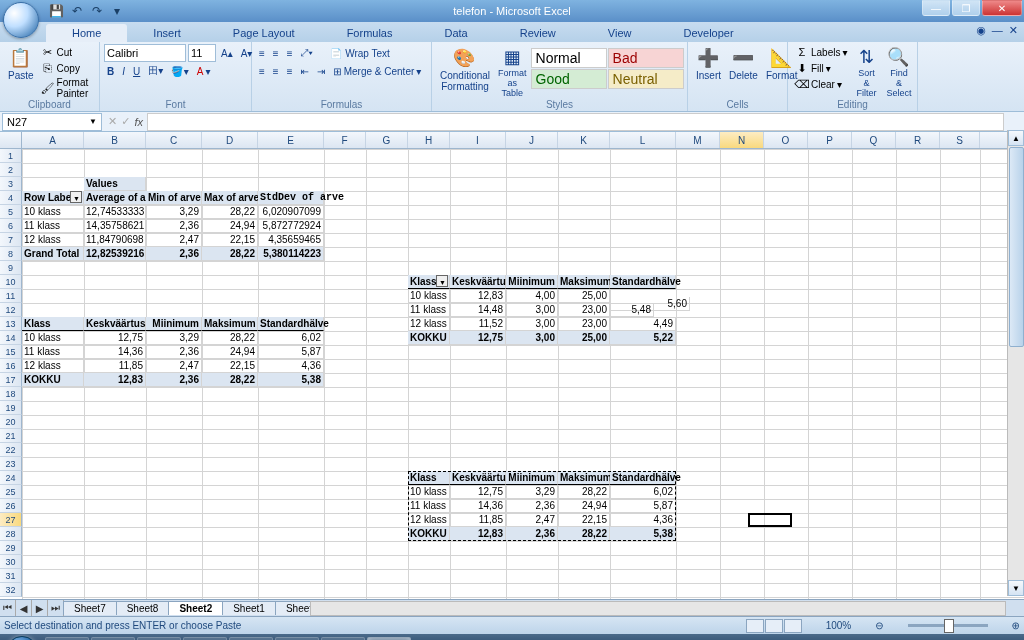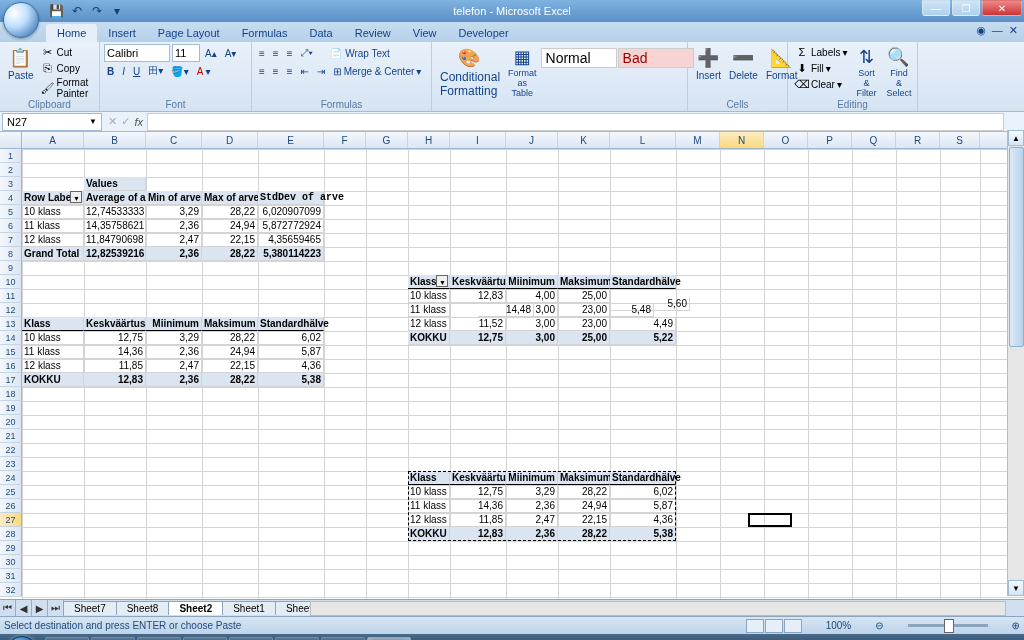--- a/index.html
+++ b/index.html
@@ -10,21 +10,21 @@
 .office-orb { width: 36px; height: 36px; border-radius: 50%; background: radial-gradient(circle at 30% 30%, #fff, #c0dfff 40%, #1a5fa0); border: 1px solid #3a70a8; position: absolute; top: 2px; left: 3px; z-index: 100; box-shadow: 0 1px 3px rgba(0,0,0,0.3); }
 .qat { margin-left: 48px; display: flex; gap: 2px; }
 .qat-btn { width: 18px; height: 18px; display: flex; align-items: center; justify-content: center; font-size: 12px; color: #1a3f66; cursor: pointer; }
 .titlebar-text { position: absolute; left: 50%; transform: translateX(-50%); color: #fff; font-size: 11px; }
 .win-controls { position: absolute; right: 2px; top: 0; display: flex; }
 .win-btn { width: 28px; height: 16px; display: flex; align-items: center; justify-content: center; font-size: 10px; border: 1px solid rgba(255,255,255,0.3); background: linear-gradient(#d0e4f5, #b0d0ec); margin-left: 2px; border-radius: 0 0 3px 3px; cursor: pointer; }
 .win-btn.close { background: linear-gradient(#e88, #c33); color: #fff; width: 40px; }
 
 
 .ribbon-tabs { height: 20px; background: linear-gradient(#c7dcf0, #b5d0e8); display: flex; align-items: flex-end; padding-left: 46px; font-size: 11px; position: relative; }
-.ribbon-tab { padding: 3px 11px; color: #15428b; cursor: pointer; }
+.ribbon-tab { padding: 3px 26px; color: #15428b; cursor: pointer; }
 .ribbon-tab.active { background: #e6eef8; border-radius: 3px 3px 0 0; }
 .ribbon-help { position: absolute; right: 6px; top: 2px; display: flex; gap: 6px; font-size: 11px; color: #15428b; }
 
 
 .ribbon { height: 70px; background: linear-gradient(#e9f1fa, #d5e4f3); border-bottom: 1px solid #9ebdd8; display: flex; font-size: 10px; }
 .ribbon-group { border-right: 1px solid #b8d0e6; padding: 2px 4px 0 4px; display: flex; flex-direction: column; position: relative; }
 .ribbon-group-label { position: absolute; bottom: 1px; left: 0; right: 0; text-align: center; color: #5a7aa0; font-size: 10px; }
 .ribbon-big-btn { display: flex; flex-direction: column; align-items: center; padding: 2px 4px; cursor: pointer; color: #15428b; }
 .ribbon-big-btn .ico { width: 24px; height: 24px; display: flex; align-items: center; justify-content: center; font-size: 18px; }
 .ribbon-small-row { display: flex; align-items: center; gap: 2px; height: 18px; color: #15428b; }
@@ -156,21 +156,21 @@
             <span class="ico">🖌</span>
             <span>Format Painter</span>
           </div>
       </div>
     </div>
     <div class="ribbon-group-label">Clipboard</div>
   </div>
 
   <div class="ribbon-group" style="width:152px">
     <div class="ribbon-small-row">
-      <input class="font-select" style="width: 66px;" value="Calibri">
+      <input class="font-select" style="width: 82px;" value="Calibri">
       <input class="font-select" style="width: 28px;" value="11">
       <span class="ribbon-small-btn">A▴</span>
       <span class="ribbon-small-btn">A▾</span>
     </div>
     <div class="ribbon-small-row">
       <span class="ribbon-small-btn">
           <b>B</b>
         </span>
       <span class="ribbon-small-btn">
           <i>I</i>
@@ -203,33 +203,38 @@
       <span class="ribbon-small-btn">⊞<span>Merge &amp; Center</span>▾</span>
     </div>
     <div class="ribbon-group-label">Formulas</div>
   </div>
 
 
   <div class="ribbon-group" style="width:256px">
     <div style="display:flex;height:56px">
       <div class="ribbon-big-btn">
           <div class="ico">🎨</div>
-          <span style="font-size:12px;text-align:left">Conditional Formatting</span>
+          <span style="font-size:10px;text-align:center">Conditional Formatting</span>
         </div>
       <div class="ribbon-big-btn">
           <div class="ico">▦</div>
           <span style="font-size:9px;text-align:center">Format as Table</span>
         </div>
       <div style="display:flex;flex-direction:column;gap:1px;padding-top:4px">
         <div style="display:flex;gap:1px">
           <div class="style-cell">Normal</div>
           <div class="style-cell bad">Bad</div>
         </div>
+        <div style="display:flex;gap:1px">
+          <div class="style-cell good">Good</div>
+          <div class="style-cell neutral">Neutral</div>
+        </div>
       </div>
     </div>
+    <div class="ribbon-group-label">Styles</div>
   </div>
 
   <div class="ribbon-group" style="width:100px">
     <div style="display:flex;height:56px">
       <div class="ribbon-big-btn">
           <div class="ico">➕</div>
           <span>Insert</span>
         </div>
       <div class="ribbon-big-btn">
           <div class="ico">➖</div>
@@ -421,21 +426,21 @@
       <div class="cell b r shade bb" style="left: 428px; top: 126px; width: 56px;">Keskväärtus</div>
       <div class="cell b r shade bb" style="left: 484px; top: 126px; width: 52px;">Miinimum</div>
       <div class="cell b r shade bb" style="left: 536px; top: 126px; width: 52px;">Maksimum</div>
       <div class="cell b r shade bb" style="left: 588px; top: 126px; width: 66px;">Standardhälve</div>
       <div class="cell" style="left: 386px; top: 140px; width: 42px;">10 klass</div>
       <div class="cell r" style="left: 428px; top: 140px; width: 56px;">12,83</div>
       <div class="cell r" style="left: 484px; top: 140px; width: 52px;">4,00</div>
       <div class="cell r" style="left: 536px; top: 140px; width: 52px;">25,00</div>
       <div class="cell r" style="left: 588px; top: 148px; width: 80px;">5,60</div>
       <div class="cell" style="left: 386px; top: 154px; width: 42px;">11 klass</div>
-      <div class="cell r" style="left: 428px; top: 154px; width: 56px; margin-left: 28px;">14,48</div>
+      <div class="cell r" style="left: 428px; top: 154px; width: 56px;">14,48</div>
       <div class="cell r" style="left: 484px; top: 154px; width: 52px;">3,00</div>
       <div class="cell r" style="left: 536px; top: 154px; width: 52px;">23,00</div>
       <div class="cell r" style="left: 588px; top: 154px; width: 44px;">5,48</div>
       <div class="cell" style="left: 386px; top: 168px; width: 42px;">12 klass</div>
       <div class="cell r" style="left: 428px; top: 168px; width: 56px;">11,52</div>
       <div class="cell r" style="left: 484px; top: 168px; width: 52px;">3,00</div>
       <div class="cell r" style="left: 536px; top: 168px; width: 52px;">23,00</div>
       <div class="cell r" style="left: 588px; top: 168px; width: 66px;">4,49</div>
       <div class="cell b shade" style="left: 386px; top: 182px; width: 42px;">KOKKU</div>
       <div class="cell b r shade" style="left: 428px; top: 182px; width: 56px;">12,75</div>

